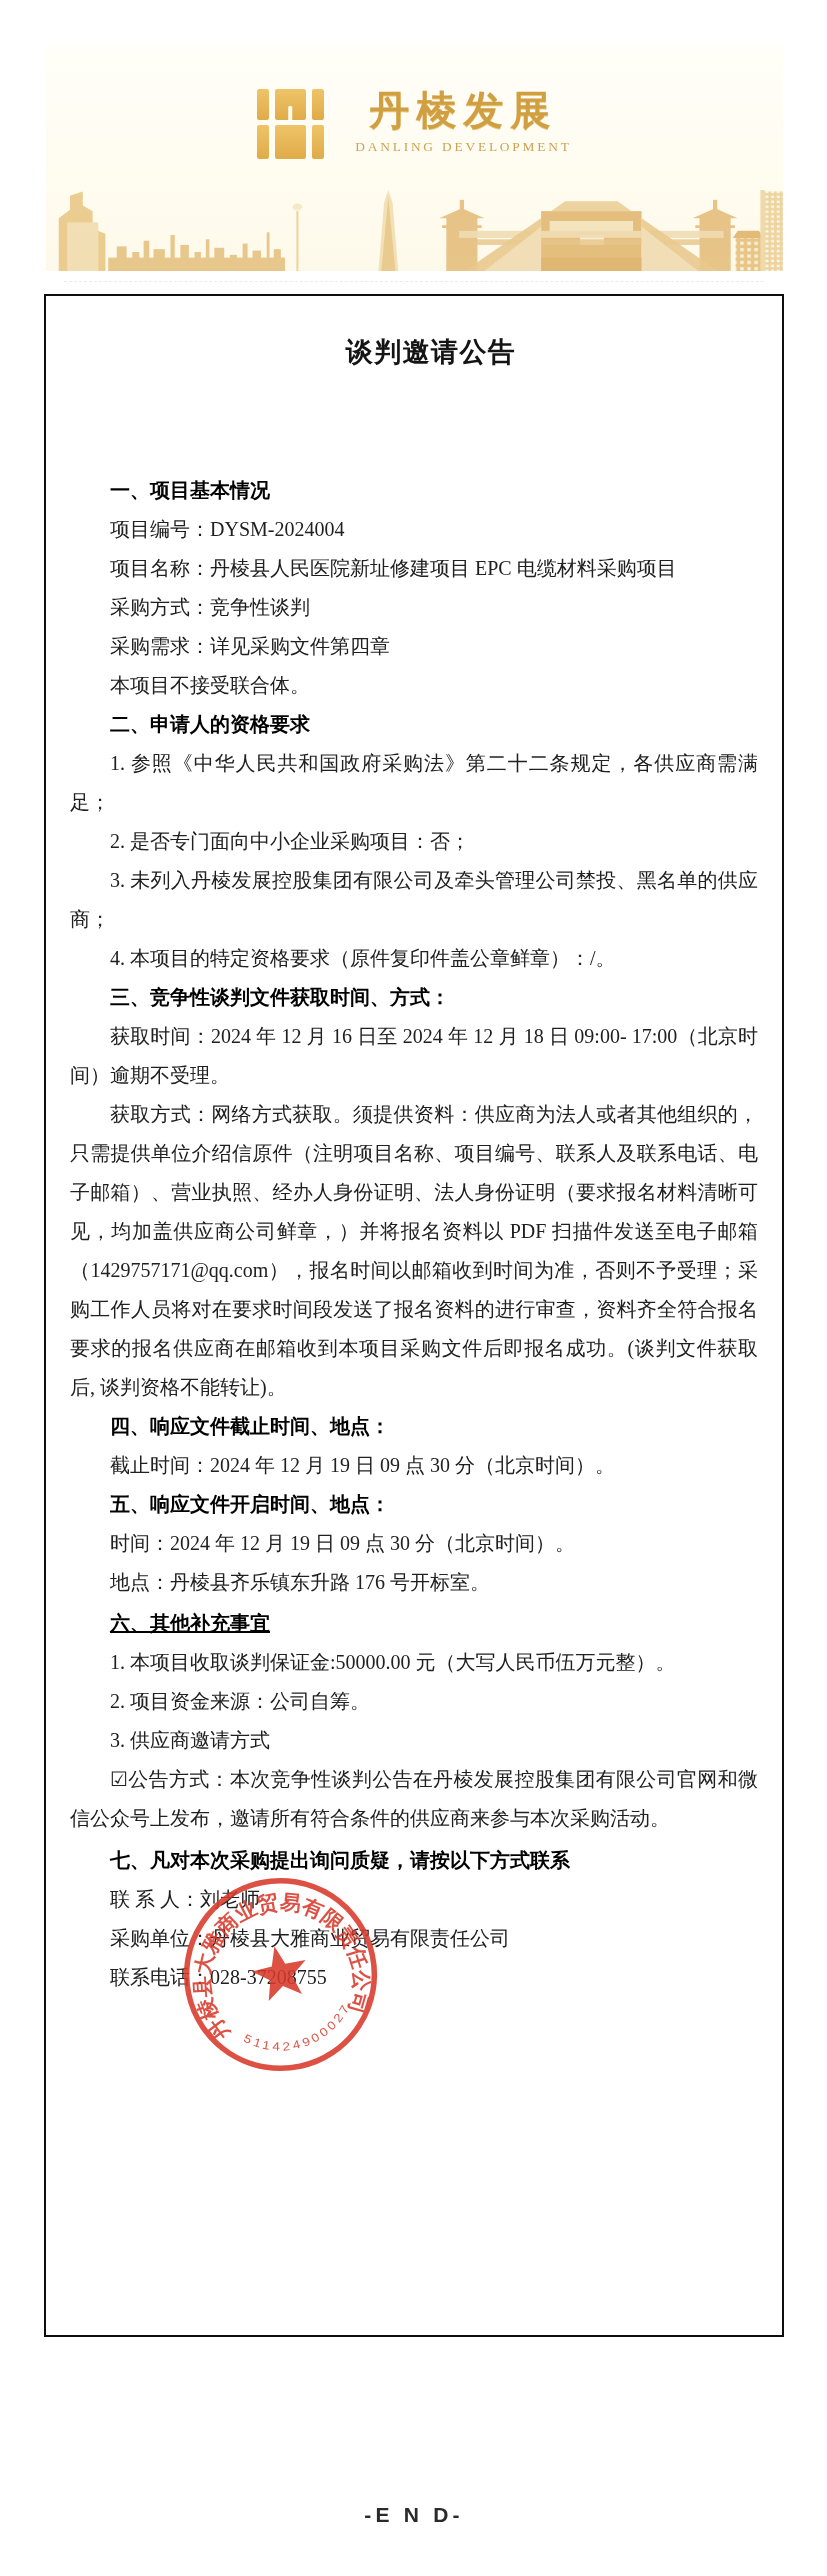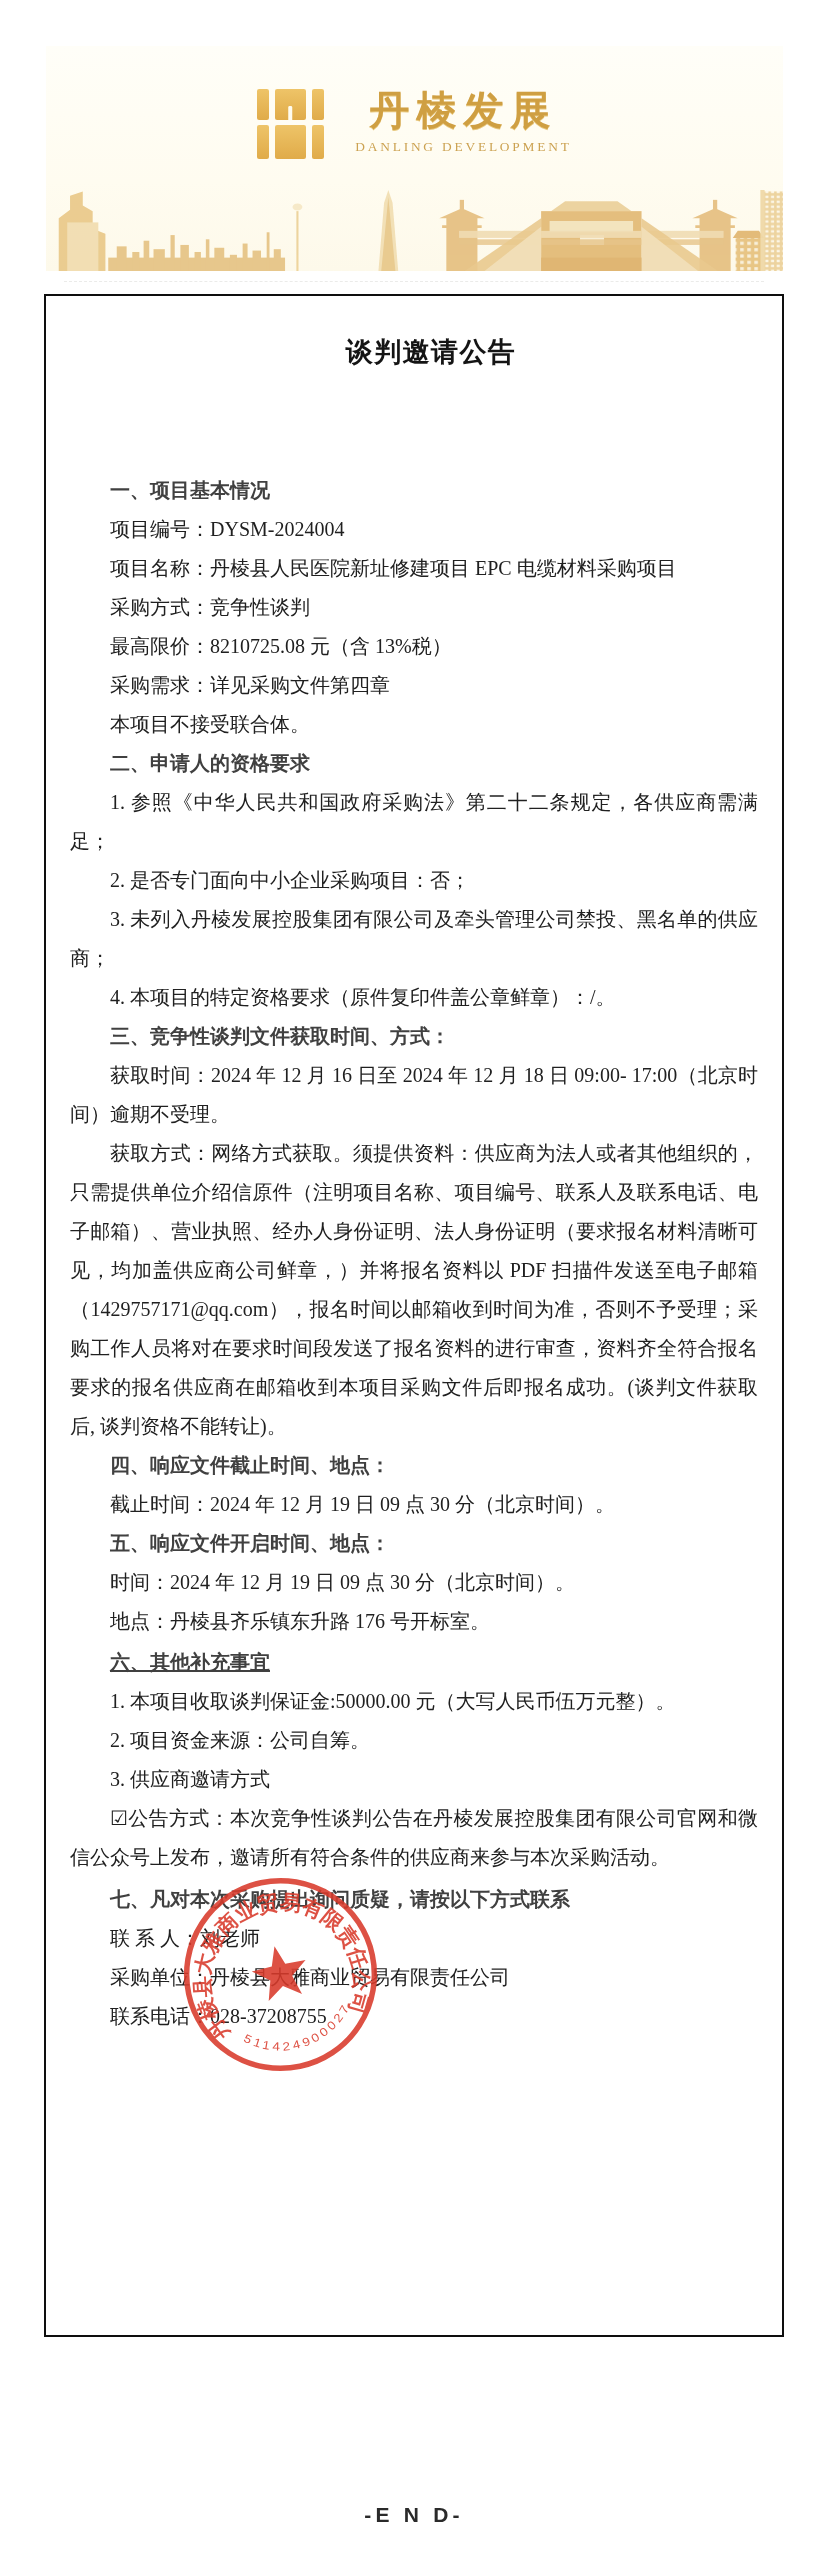--- a/index.html
+++ b/index.html
@@ -48,21 +48,21 @@
     border:2.8px solid #0e0e0e;background:#ffffff;box-sizing:border-box;
   }
   .doc-title{
     margin:37px 0 0 0;text-align:center;font-size:27px;font-weight:bold;
     line-height:39px;color:#141414;letter-spacing:1.4px;padding-left:34px;
   }
   .doc-text{
     margin-top:99px;padding:0 24px;font-size:20px;line-height:39px;color:#202020;
   }
   .doc-text p{margin:0;text-indent:2em;text-align:justify;}
-  .doc-text p.h{font-weight:bold;color:#404040;}
+  .doc-text p.h{font-weight:bold;color:#000000;}
   .doc-text p.mt1{margin-top:2px;text-decoration:underline;}
   .doc-text p.mt2{margin-top:3px;}
   
   .seal{
     position:absolute;left:177px;top:1871px;width:207px;height:207px;
     transform:rotate(-12deg);opacity:.88;pointer-events:none;
   }
   
   .end-mark{
     position:absolute;left:0;top:2503px;width:100%;text-align:center;
@@ -181,21 +181,20 @@
 
 <div class="divider"></div>
 
 <div class="doc-box">
   <h1 class="doc-title">谈判邀请公告</h1>
   <div class="doc-text">
       <p class="h">一、项目基本情况</p>
       <p class="p">项目编号：DYSM-2024004</p>
       <p class="p">项目名称：丹棱县人民医院新址修建项目 EPC 电缆材料采购项目</p>
       <p class="p">采购方式：竞争性谈判</p>
-      <p class="p">最高限价：8210725.08 元（含 13%税）</p>
       <p class="p">采购需求：详见采购文件第四章</p>
       <p class="p">本项目不接受联合体。</p>
       <p class="h">二、申请人的资格要求</p>
       <p class="p">1. 参照《中华人民共和国政府采购法》第二十二条规定，各供应商需满足；</p>
       <p class="p">2. 是否专门面向中小企业采购项目：否；</p>
       <p class="p">3. 未列入丹棱发展控股集团有限公司及牵头管理公司禁投、黑名单的供应商；</p>
       <p class="p">4. 本项目的特定资格要求（原件复印件盖公章鲜章）：/。</p>
       <p class="h">三、竞争性谈判文件获取时间、方式：</p>
       <p class="p">获取时间：2024 年 12 月 16 日至 2024 年 12 月 18 日 09:00- 17:00（北京时间）逾期不受理。</p>
       <p class="p">获取方式：网络方式获取。须提供资料：供应商为法人或者其他组织的，只需提供单位介绍信原件（注明项目名称、项目编号、联系人及联系电话、电子邮箱）、营业执照、经办人身份证明、法人身份证明（要求报名材料清晰可见，均加盖供应商公司鲜章，）并将报名资料以 PDF 扫描件发送至电子邮箱（1429757171@qq.com），报名时间以邮箱收到时间为准，否则不予受理；采购工作人员将对在要求时间段发送了报名资料的进行审查，资料齐全符合报名要求的报名供应商在邮箱收到本项目采购文件后即报名成功。(谈判文件获取后, 谈判资格不能转让)。</p>

